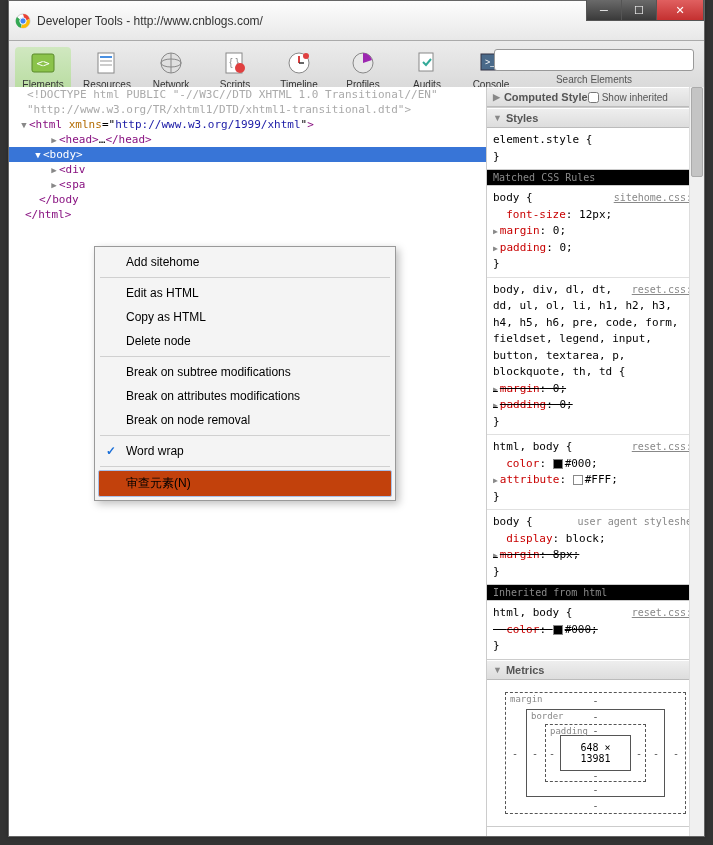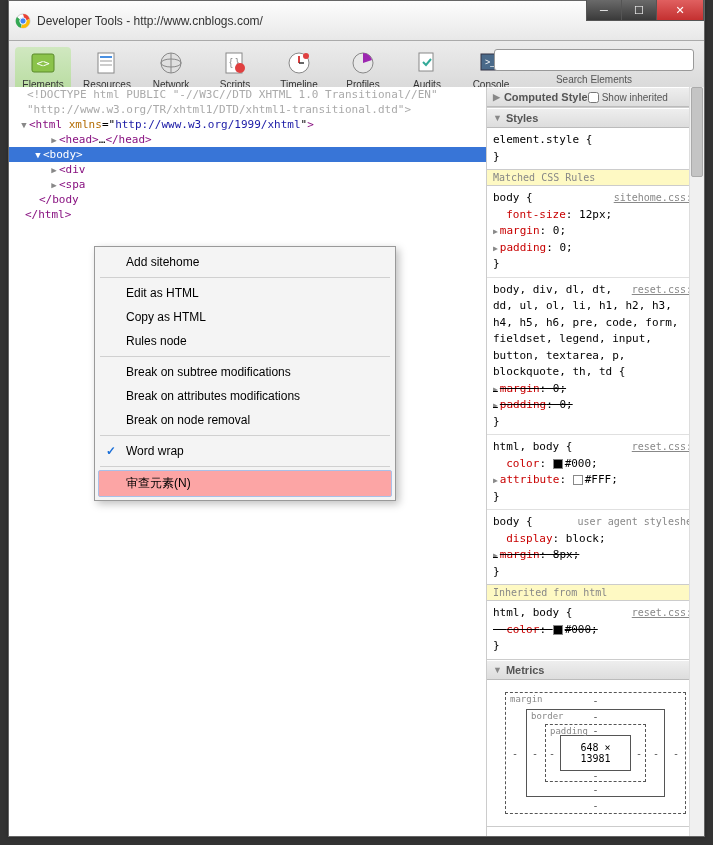--- a/index.html
+++ b/index.html
@@ -32,36 +32,36 @@
 .dom-tag { color:#881180; }
 .dom-attr-name { color:#b36b00; }
 .dom-attr-val { color:#1a1aa6; }
 .dom-sel { background:#3875d7; color:#fff; }
 .dom-sel .dom-tag, .dom-sel .dom-attr-name, .dom-sel .dom-attr-val { color:#fff; }
 .arrow { display:inline-block; width:10px; text-align:center; color:#888; font-size:9px; }
 .arrow.down { color:#888; }
 
 .context-menu { position:absolute; left:85px; top:159px; width:302px; background:#f4f4f4; border:1px solid #999; box-shadow:3px 3px 8px rgba(0,0,0,0.25); font-family: "Segoe UI", Tahoma, sans-serif; font-size:12px; padding:3px; }
 .cm-item { padding:5px 14px 5px 28px; cursor:pointer; position:relative; }
-.cm-item.highlighted { background:#fca5a5; border:1px solid #a8c0e8; border-radius:2px; padding:4px 13px 4px 27px; }
+.cm-item.highlighted { background:#c2410c; border:1px solid #a8c0e8; border-radius:2px; padding:4px 13px 4px 27px; }
 .cm-sep { height:1px; background:#d0d0d0; margin:3px 2px; }
 .cm-check { position:absolute; left:8px; top:5px; color:#1a6fd8; font-weight:bold; }
 
 .sidebar { flex:1; background:#fff; overflow-y:auto; overflow-x:hidden; font-family: Menlo, Consolas, monospace; font-size:11px; }
 .sb-section { border-bottom:1px solid #ccc; }
 .sb-header { background: linear-gradient(#eee,#ddd); padding:3px 6px; font-weight:bold; color:#555; display:flex; align-items:center; font-family:"Lucida Grande",Tahoma,sans-serif; font-size:11px; border-bottom:1px solid #bbb; border-top:1px solid #fff; }
 .sb-header .tri { margin-right:4px; font-size:9px; color:#888; }
 .sb-body { padding:4px 6px; line-height:1.5; }
 .sb-link { float:right; color:#888; text-decoration:underline; font-size:10px; }
 .css-prop { color:#c80000; }
 .css-sel { color:#000; }
 .strike { text-decoration:line-through; }
 .color-swatch { display:inline-block; width:10px; height:10px; border:1px solid #888; vertical-align:middle; margin-right:2px; }
 .sb-body .tri2 { color:#888; font-size:8px; margin-right:2px; }
-.sb-subheader { background:#fef9c3; padding:2px 6px; color:#888; font-size:10px; border-top:1px solid #ccc; border-bottom:1px solid #ccc; }
+.sb-subheader { background:#000000; padding:2px 6px; color:#888; font-size:10px; border-top:1px solid #ccc; border-bottom:1px solid #ccc; }
 .show-inh { float:right; font-size:10px; color:#555; display:flex; align-items:center; gap:3px; font-weight:normal; font-family:"Lucida Grande",Tahoma,sans-serif; }
 .show-inh input { width:11px; height:11px; }
 
 .metrics-box { padding:12px 18px; }
 .m-margin { border:1px dashed #555; padding:16px 20px; position:relative; }
 .m-border { border:1px solid #555; padding:14px 18px; position:relative; }
 .m-padding { border:1px dashed #555; padding:10px 14px; position:relative; }
 .m-content { border:1px solid #555; padding:6px 10px; text-align:center; font-size:10px; }
 .m-label { position:absolute; top:1px; left:4px; font-size:9px; color:#888; }
 .m-dash { position:absolute; font-size:10px; color:#555; }
@@ -189,21 +189,21 @@
       <div class="dom-line" style="padding-left:40px"><span class="arrow">▶</span><span class="dom-tag">&lt;div</span></div>
       <div class="dom-line" style="padding-left:40px"><span class="arrow">▶</span><span class="dom-tag">&lt;spa</span></div>
       <div class="dom-line" style="padding-left:30px"><span class="dom-tag">&lt;/body</span></div>
       <div class="dom-line" style="padding-left:16px"><span class="dom-tag">&lt;/html&gt;</span></div>
 
       <div class="context-menu">
         <div class="cm-item">Add sitehome</div>
         <div class="cm-sep"></div>
         <div class="cm-item">Edit as HTML</div>
         <div class="cm-item">Copy as HTML</div>
-        <div class="cm-item">Rules node</div>
+        <div class="cm-item">Delete node</div>
         <div class="cm-sep"></div>
         <div class="cm-item">Break on subtree modifications</div>
         <div class="cm-item">Break on attributes modifications</div>
         <div class="cm-item">Break on node removal</div>
         <div class="cm-sep"></div>
         <div class="cm-item"><span class="cm-check">✓</span><span>Word wrap</span></div>
         <div class="cm-sep"></div>
         <div class="cm-item highlighted">审查元素(N)</div>
       </div>
     </div>

